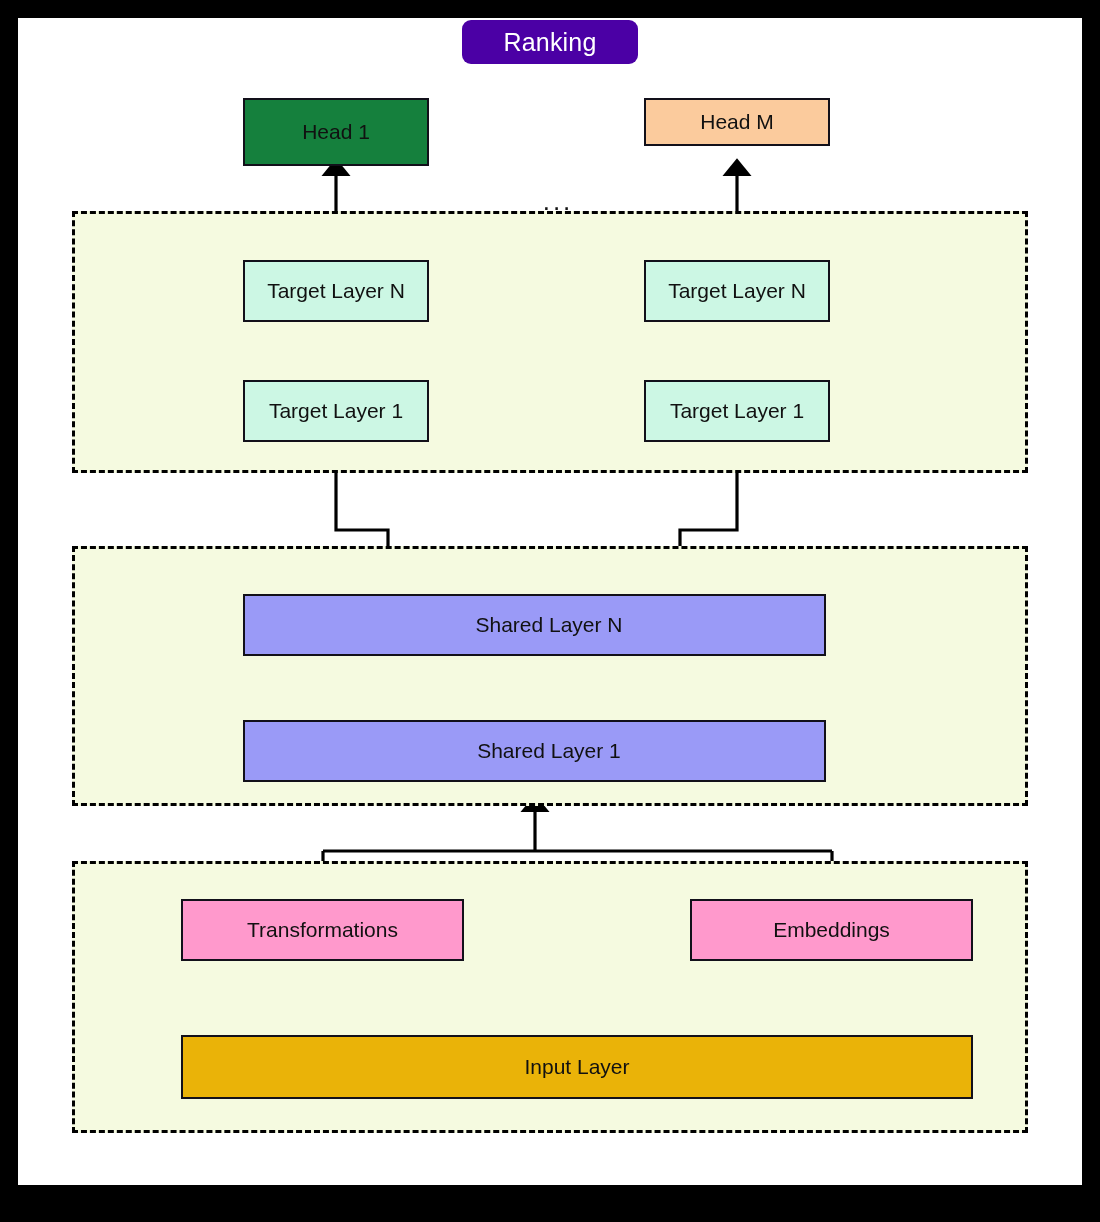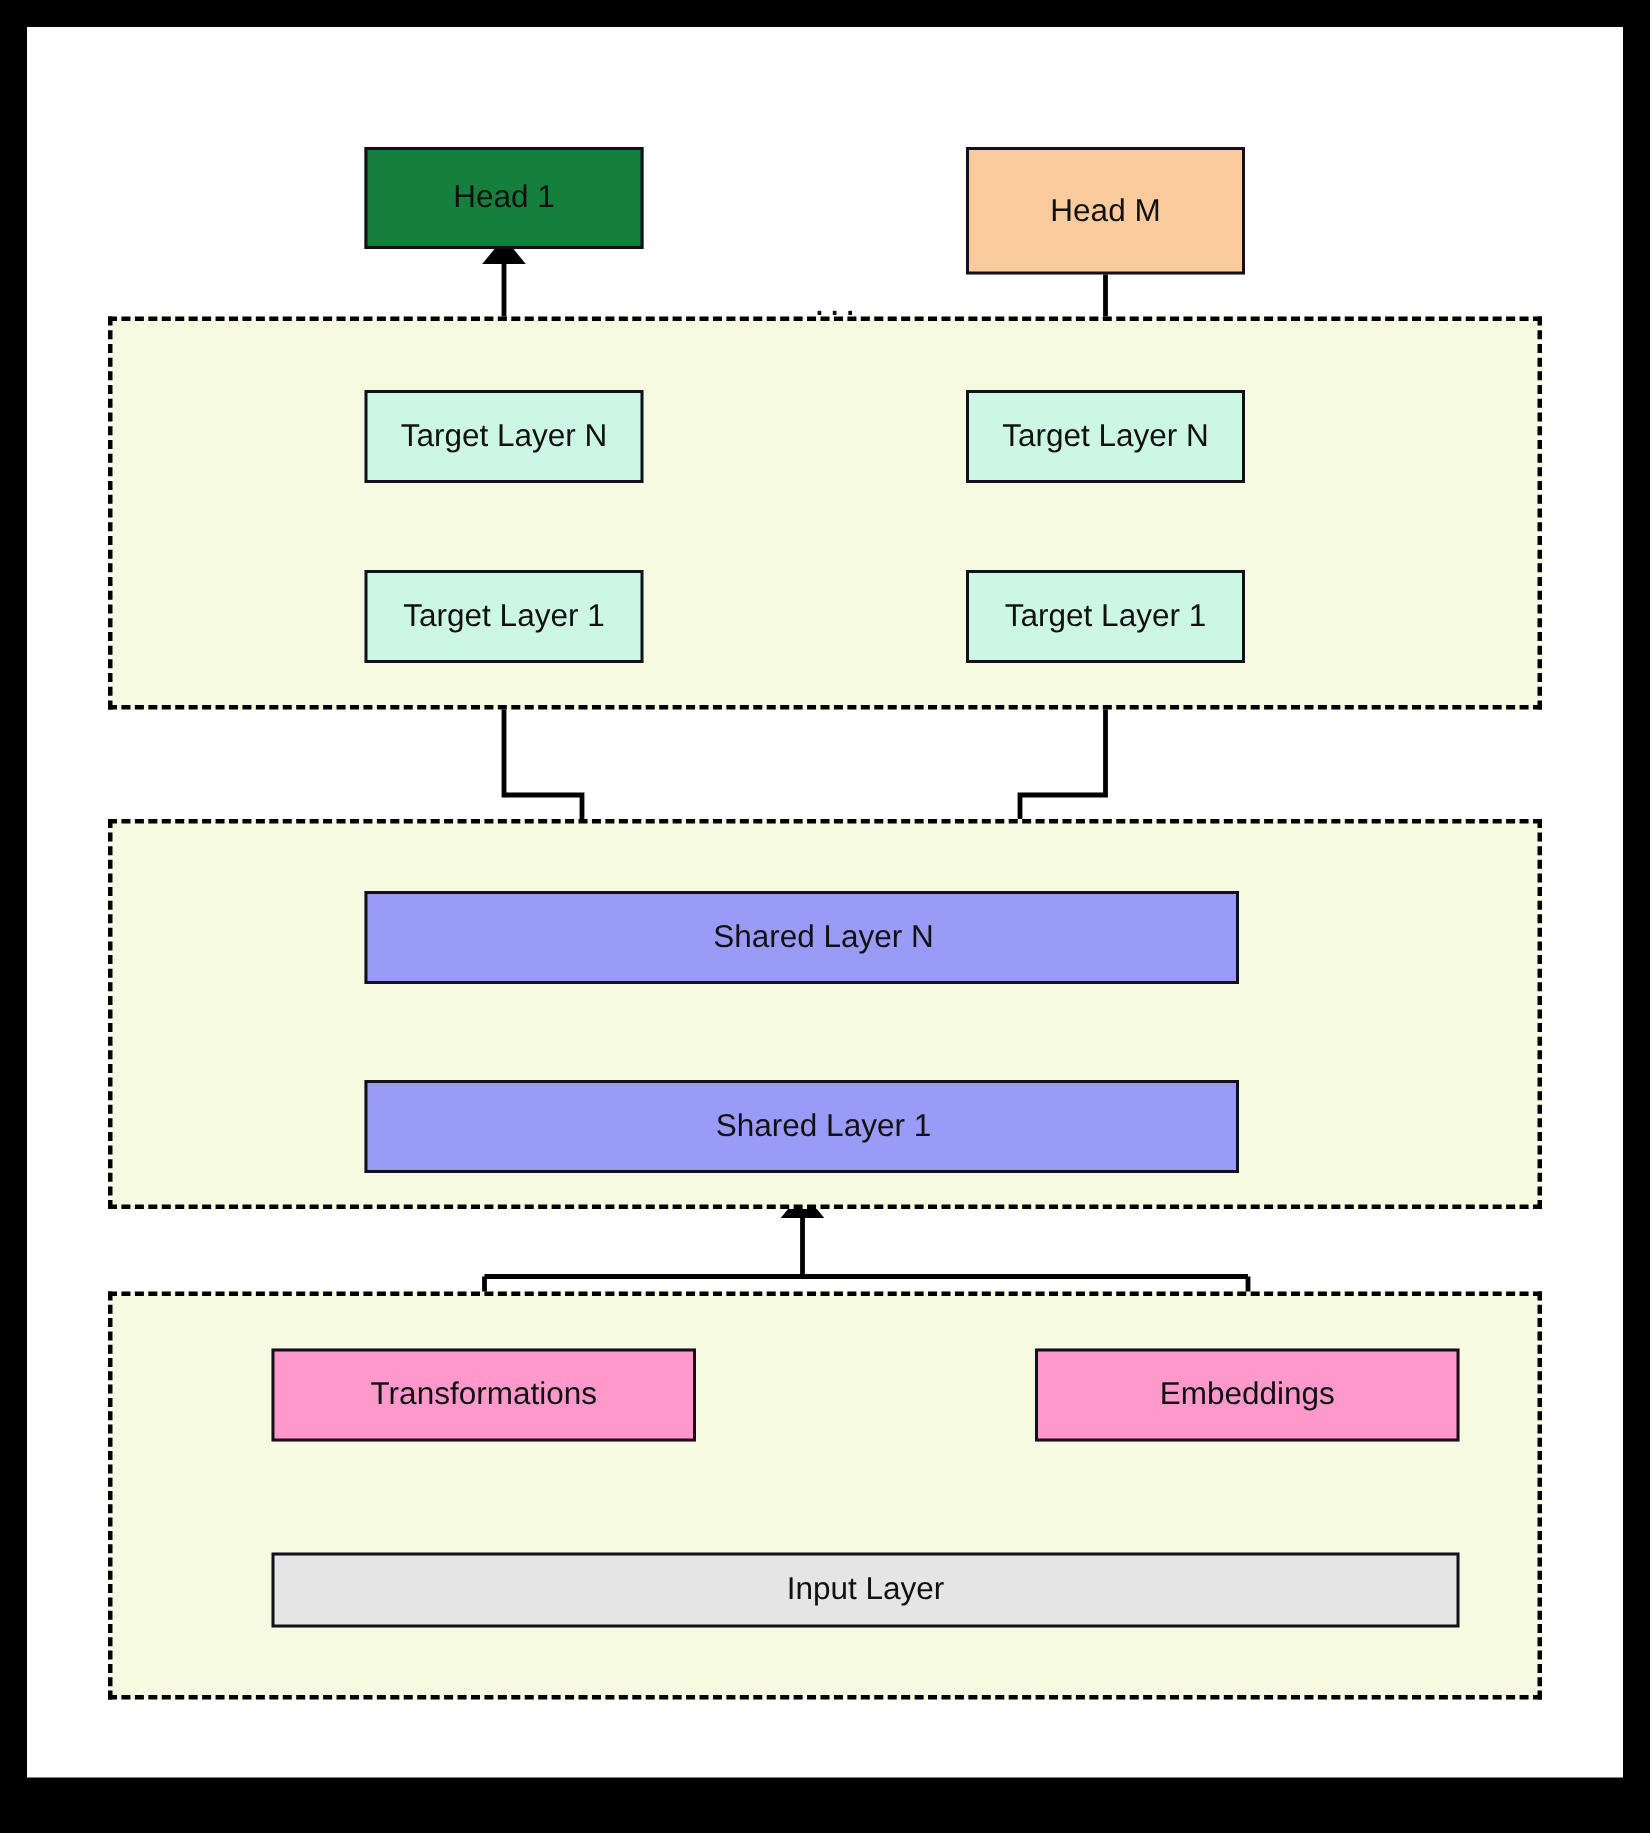--- a/index.html
+++ b/index.html
@@ -116,25 +116,28 @@
         <path d="M517,833 L517,784"></path>
       </g>
 
       <g stroke="#000000" stroke-width="3.2" fill="none">
         <path d="M305,893 L305,833"></path>
         <path d="M814,893 L814,833"></path>
         <path d="M305,833 L814,833"></path>
       </g>
     </svg>
 
+    <div class="abs badge" style="left: 444px; top: 2px; width: 176px; height: 44px; background: rgb(75, 0, 165);">
+      <span>Ranking</span>
+    </div>
 
     <div class="abs node head" style="left: 225px; top: 80px; width: 186px; height: 68px; background: #15803d;">
       <span>Head 1</span>
     </div>
-    <div class="abs node head" style="left: 626px; top: 80px; width: 186px; height: 85px; background: rgb(251, 203, 157);">
+    <div class="abs node head" style="left: 626px; top: 80px; width: 186px; height: 48px; background: rgb(251, 203, 157);">
       <span>Head M</span>
     </div>
 
     <div class="abs ellipsis" style="left:510px; top:170px; width:60px; text-align:center;">...</div>
 
     <div class="abs group" style="left: 54px; top: 193px; width: 956px; height: 262px; background: rgb(245, 250, 224); border-color: rgb(0, 0, 0);"></div>
 
     <div class="abs node target" style="left: 225px; top: 242px; width: 186px; height: 62px; background: rgb(204, 247, 228);">
       <span>Target Layer N</span>
     </div>
@@ -160,18 +163,18 @@
 
     <div class="abs group" style="left: 54px; top: 843px; width: 956px; height: 272px; background: rgb(245, 250, 224); border-color: rgb(0, 0, 0);"></div>
 
     <div class="abs node pink" style="left: 672px; top: 881px; width: 283px; height: 62px; background: rgb(255, 153, 204);">
       <span>Embeddings</span>
     </div>
     <div class="abs node pink" style="left: 163px; top: 881px; width: 283px; height: 62px; background: rgb(255, 153, 204);">
       <span>Transformations</span>
     </div>
 
-    <div class="abs node pink" style="left: 163px; top: 1017px; width: 792px; height: 50px; background: #e5e5e5;">
+    <div class="abs node pink" style="left: 163px; top: 1017px; width: 792px; height: 64px; background: #eab308;">
       <span>Input Layer</span>
     </div>
 
   </div>
 </div>
 
 </body></html>

